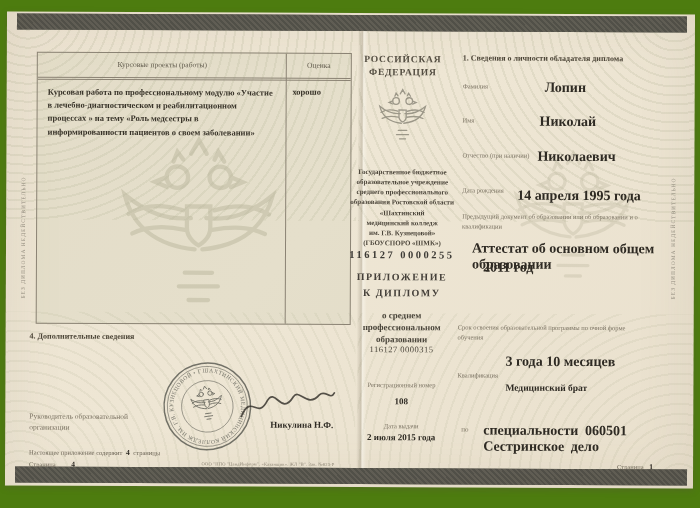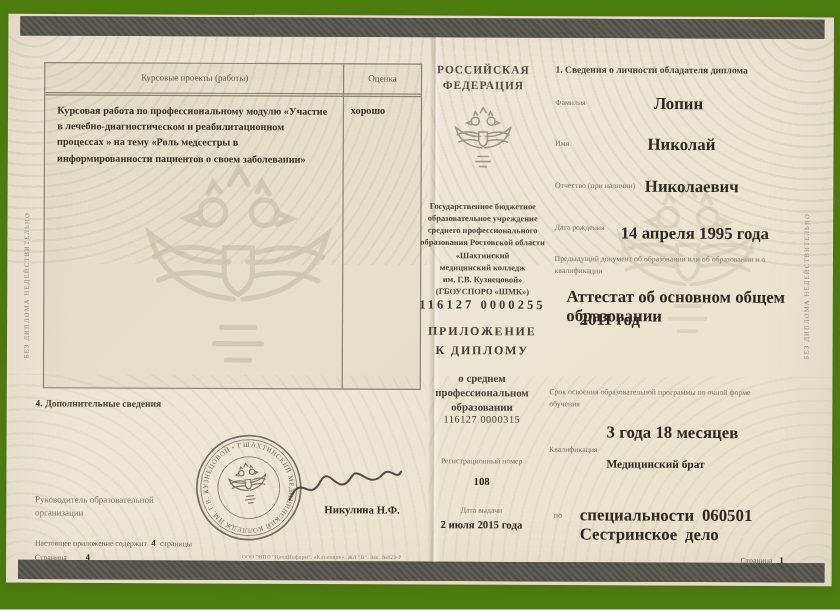--- a/index.html
+++ b/index.html
@@ -189,21 +189,21 @@
 
     <div class="abs lbl" style="left:456px;top:172px;">Дата рождения</div>
     <div class="abs fval" style="left:511px;top:174px;">14 апреля  1995 года</div>
 
     <div class="abs lbl" style="left:456px;top:198px;width:205px;">Предыдущий документ об образовании или об образовании и о квалификации</div>
     <div class="abs fval" style="left:466px;top:227px;">Аттестат об основном общем образовании</div>
     <div class="abs fval" style="left:477px;top:246px;">2011 год</div>
 
 
     <div class="abs lbl" style="left:452px;top:309px;width:190px;">Срок освоения образовательной программы по очной форме обучения</div>
-    <div class="abs fval" style="left:500px;top:340px;">3 года 18 месяцев</div>
+    <div class="abs fval" style="left:500px;top:340px;">3 года 10 месяцев</div>
 
     <div class="abs lbl" style="left:452px;top:357px;">Квалификация</div>
     <div class="abs fval" style="left:500px;top:369px;font-size:9.5px;">Медицинский брат</div>
 
     <div class="abs lbl" style="left:456px;top:411px;font-size:7px;">по</div>
     <div class="abs fval" style="left:478px;top:409px;word-spacing:3px;">специальности  060501  Сестринское  дело</div>
 
     <div class="abs foot" style="left:612px;top:448px;">
       <span>Страница</span>
       <span class="val" style="font-size:7.5px;margin-left:4px;">1</span>

